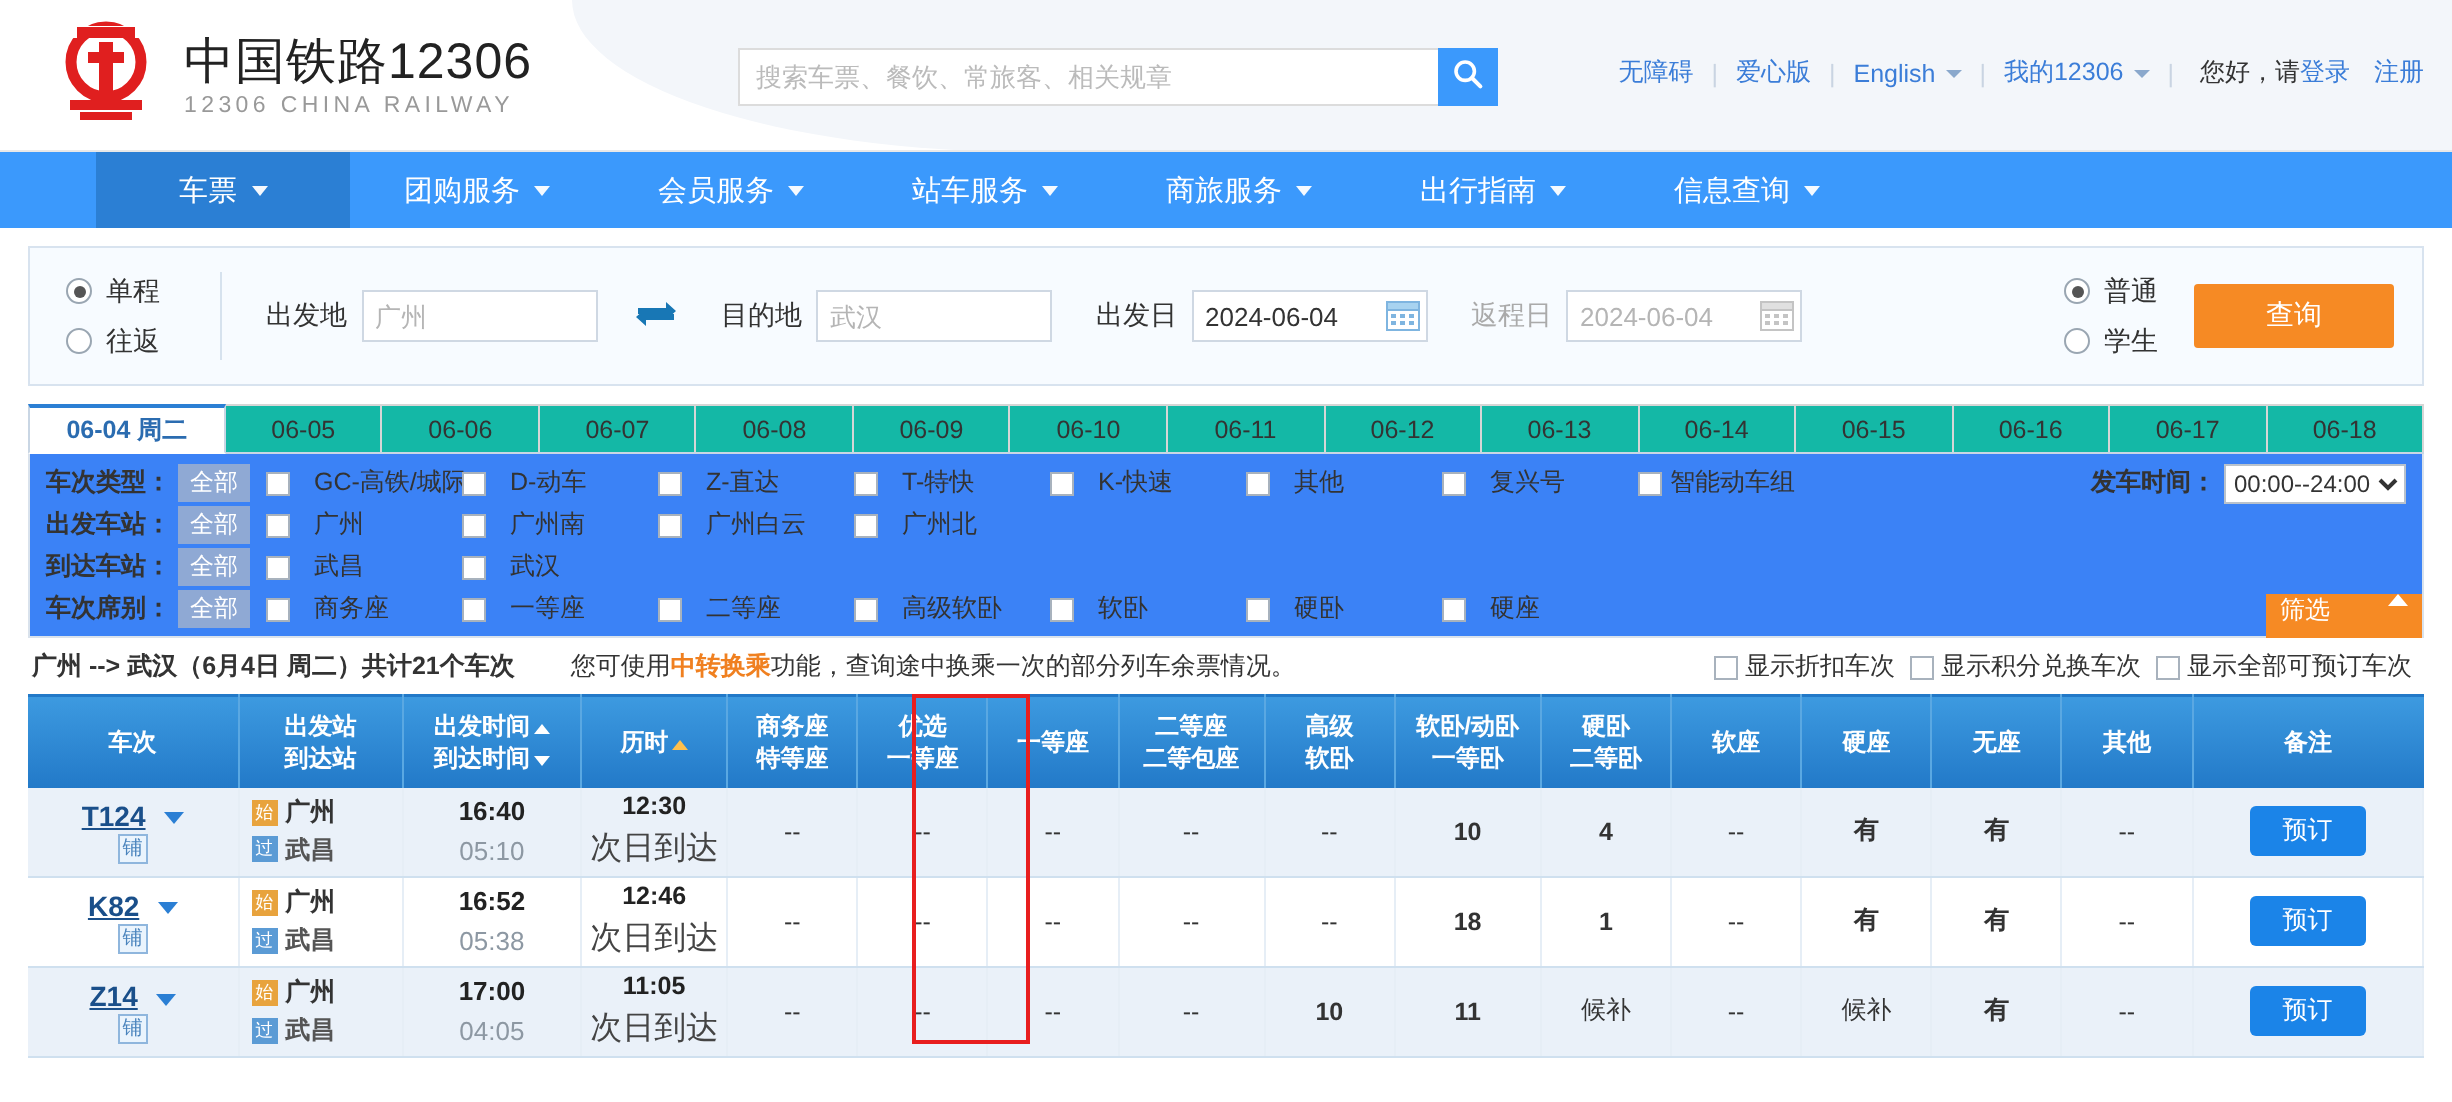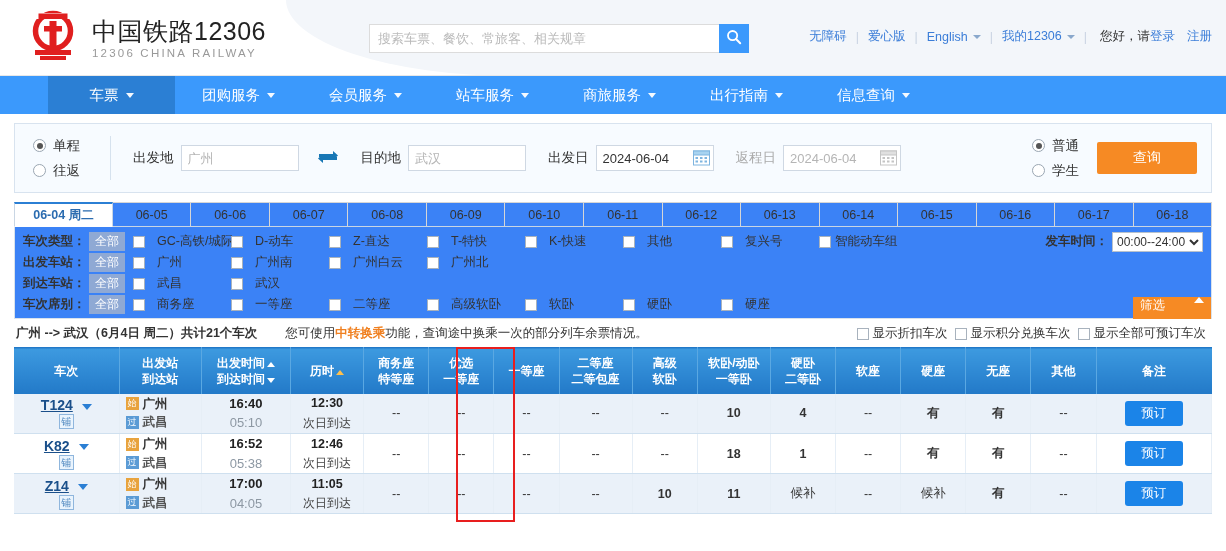--- a/index.html
+++ b/index.html
@@ -174,21 +174,21 @@
   .tabs-wrap { margin: 9px 14px 0 14px; }
   .tabs {
     display: flex; align-items: stretch;
     border-bottom: 1px solid #c9d6e4;
     height: 25px;
   }
   .tab {
     flex: 1;
     display: flex; align-items: center; justify-content: center;
     font-size: 12.5px; color: #333;
-    background: #3b82f6;
+    background: #14b8a6;
     border: 1px solid #d6d6d6;
     border-bottom: none;
     border-left: none;
     cursor: pointer;
   }
   .tab:first-child { border-left: 1px solid #c9d6e4; }
   .tab.active {
     background: #fff; color: #2b6cb0; font-weight: bold;
     border: 1px solid #c9d6e4;
     border-bottom: 1px solid #fff;
@@ -316,21 +316,21 @@
     font-size: 9px; color: #fff; text-align: center; margin-right: 4px;
     flex: 0 0 auto;
   }
   .sq.start { background: #e8a33d; }
   .sq.pass  { background: #5b9bd5; }
   .stn-name { font-weight: bold; font-size: 12.5px; }
   .stn-name.grey { color: #555; }
   .time-main { font-weight: bold; color: #222; font-size: 13px; line-height: 1.5; }
   .time-sub  { color: #8d98a3; font-size: 13px; line-height: 1.5; }
   .dur-main { font-weight: bold; color: #222; font-size: 12.5px; line-height: 1.55; }
-  .dur-sub { color: #444; font-size: 12px; line-height: 1.55; }
+  .dur-sub { color: #444; font-size: 16px; line-height: 1.55; }
   .book-btn {
     display: inline-block; width: 58px; height: 25px; line-height: 25px;
     background: #1b84e8; color: #fff; font-size: 12.5px;
     border-radius: 3px; cursor: pointer;
   }
   .redbox {
     position: absolute; border: 2px solid #e81e1e;
     pointer-events: none; z-index: 5;
   }
 </style>

